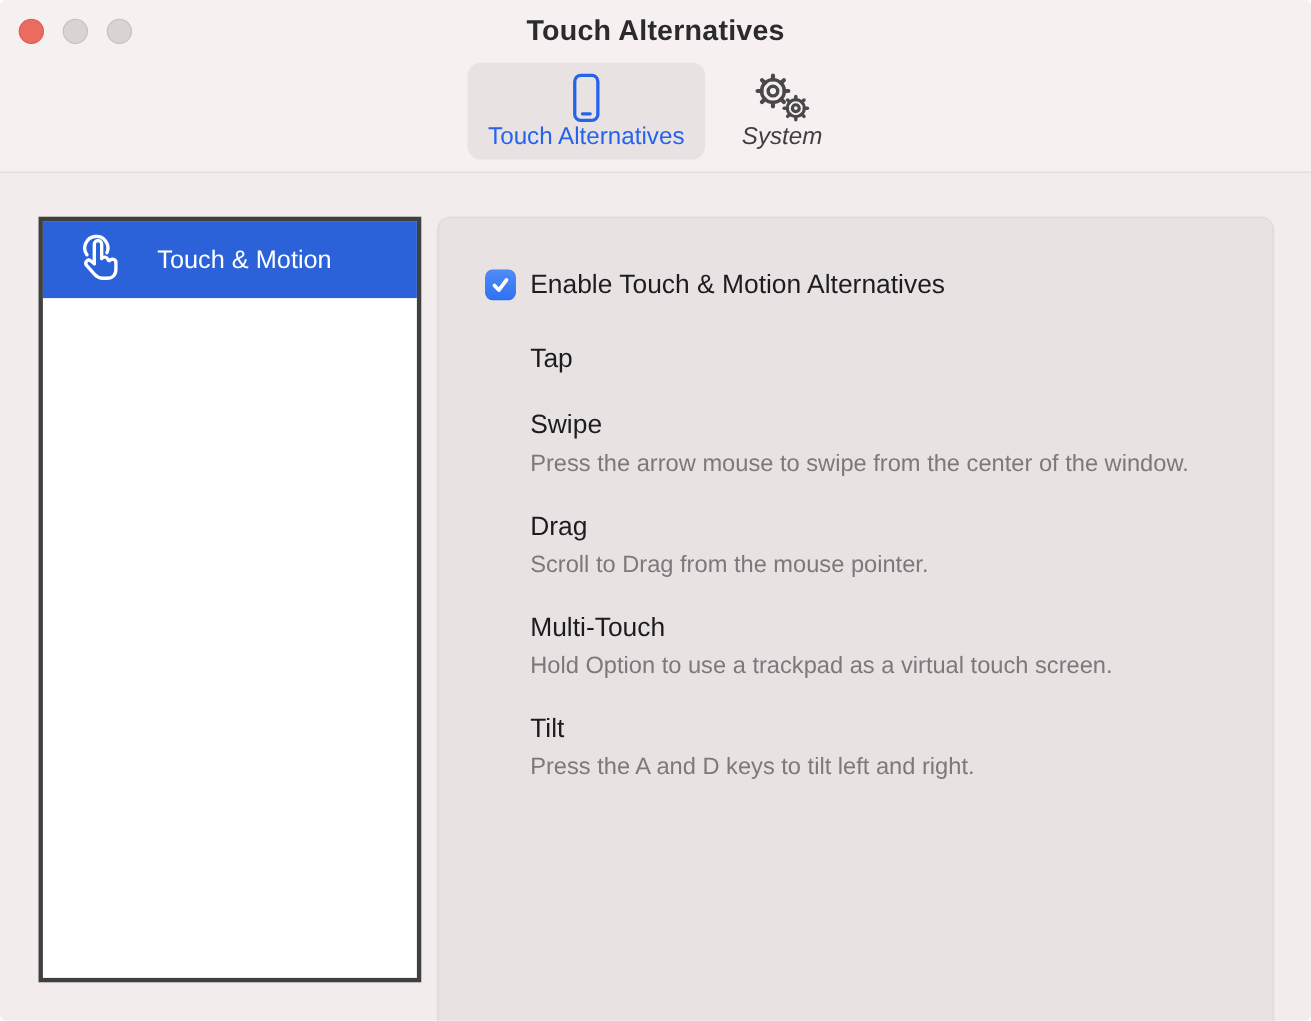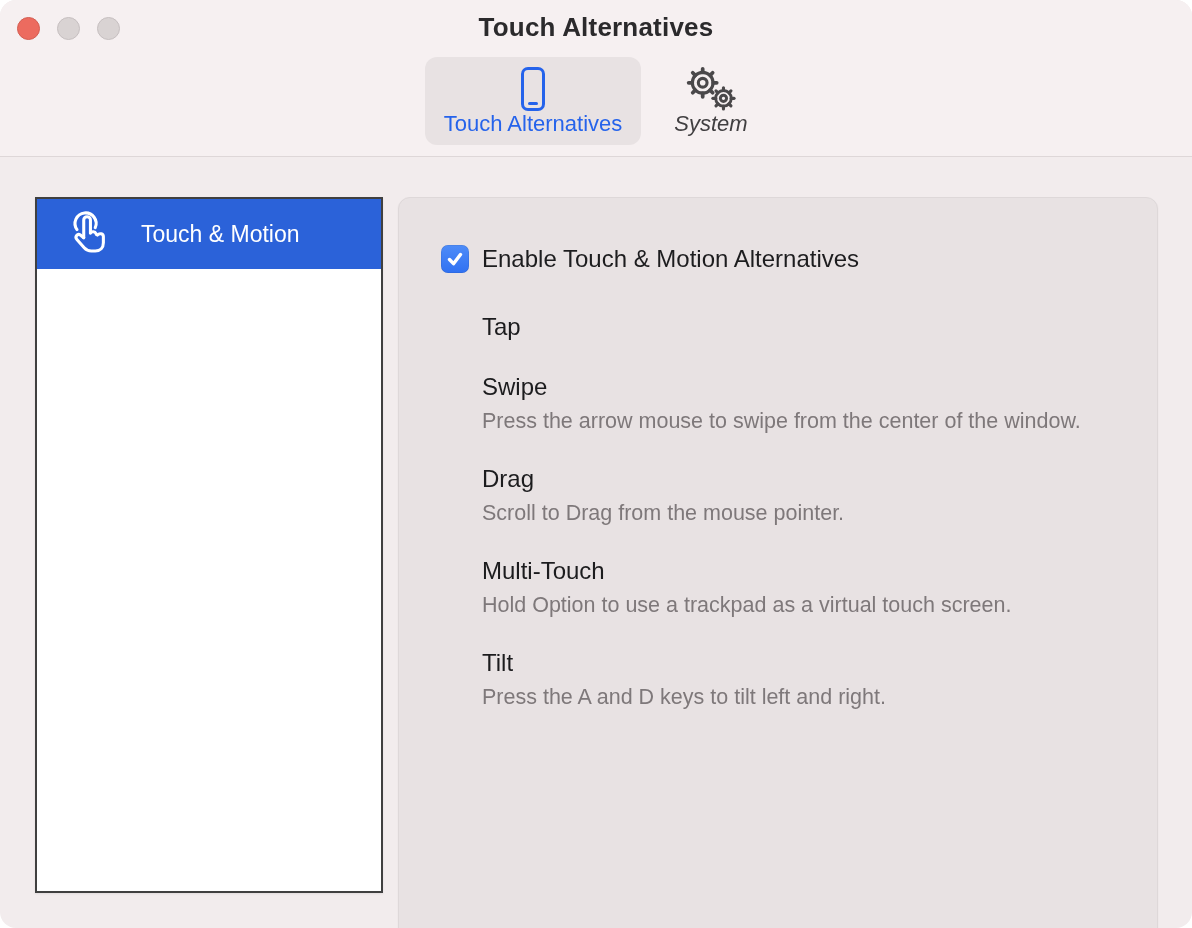--- a/index.html
+++ b/index.html
@@ -1,18 +1,18 @@
 <!DOCTYPE html>
 <html style="--accent-blue: #2b62d9; --checkbox-blue: #3071f2; --tab-blue: #2563eb; --close-red: #ec6b5f; --header-bg: #f6f0f1; --window-bg: #f2eced; --panel-bg: #e8e2e3;"><head>
 <meta charset="utf-8">
 <style>
   html,body{margin:0;padding:0;background:#ffffff;}
   body{font-family:"Liberation Sans","DejaVu Sans",sans-serif;-webkit-font-smoothing:antialiased;}
   .window{
-    position:relative;width:1192px;height:928px;border-radius:16px;overflow:hidden;
+    position:relative;width:1192px;height:928px;border-radius:6px;overflow:hidden;
     background:var(--window-bg,#f2eced);
   }
   
   .header{
     position:absolute;top:0;left:0;right:0;height:157px;
     background:var(--header-bg,#f6f0f1);
     border-bottom:1px solid #ded7d8;box-sizing:border-box;
   }
   .traffic-lights{position:absolute;top:17px;left:17px;display:flex;gap:17px;}
   .tl{width:23px;height:23px;border-radius:50%;box-sizing:border-box;}
@@ -32,21 +32,21 @@
   }
   .tab-selected{background:var(--panel-bg,#e8e2e3);width:216px;}
   .tab-plain{width:112px;font-style:italic;}
   .tab .icon-slot{flex:1;display:flex;align-items:center;justify-content:center;}
   .tab-label{font-size:22px;line-height:24px;}
   .tab-selected .tab-label{color:var(--tab-blue,#2563eb);}
   .tab-plain .tab-label{color:#413f41;}
   
   .sidebar{
     position:absolute;left:35px;top:197px;width:348px;height:696px;
-    background:#ffffff;border:2px solid #404040;box-sizing:border-box;
+    background:#ffffff;border:4px solid #404040;box-sizing:border-box;
     box-shadow:0 1px 2px rgba(0,0,0,.07);
     text-align:center;
   }
   .sidebar-item{
     height:70px;display:flex;align-items:center;padding-left:29px;box-sizing:border-box;
   }
   .sidebar-item.selected{background:var(--accent-blue,#2b62d9);}
   .sidebar-item-label{font-size:23px;color:#ffffff;margin-left:29px;}
   
   .panel{

